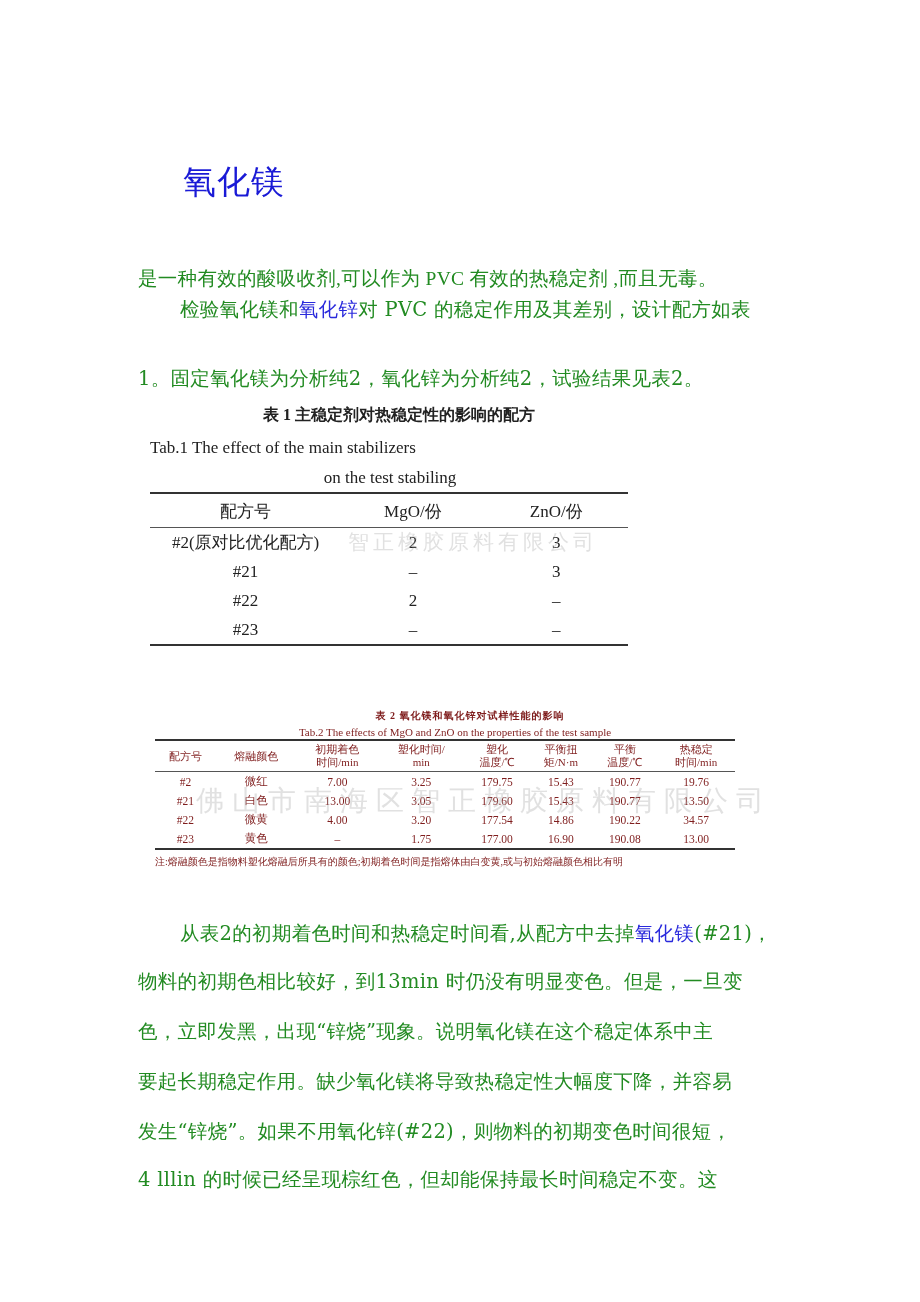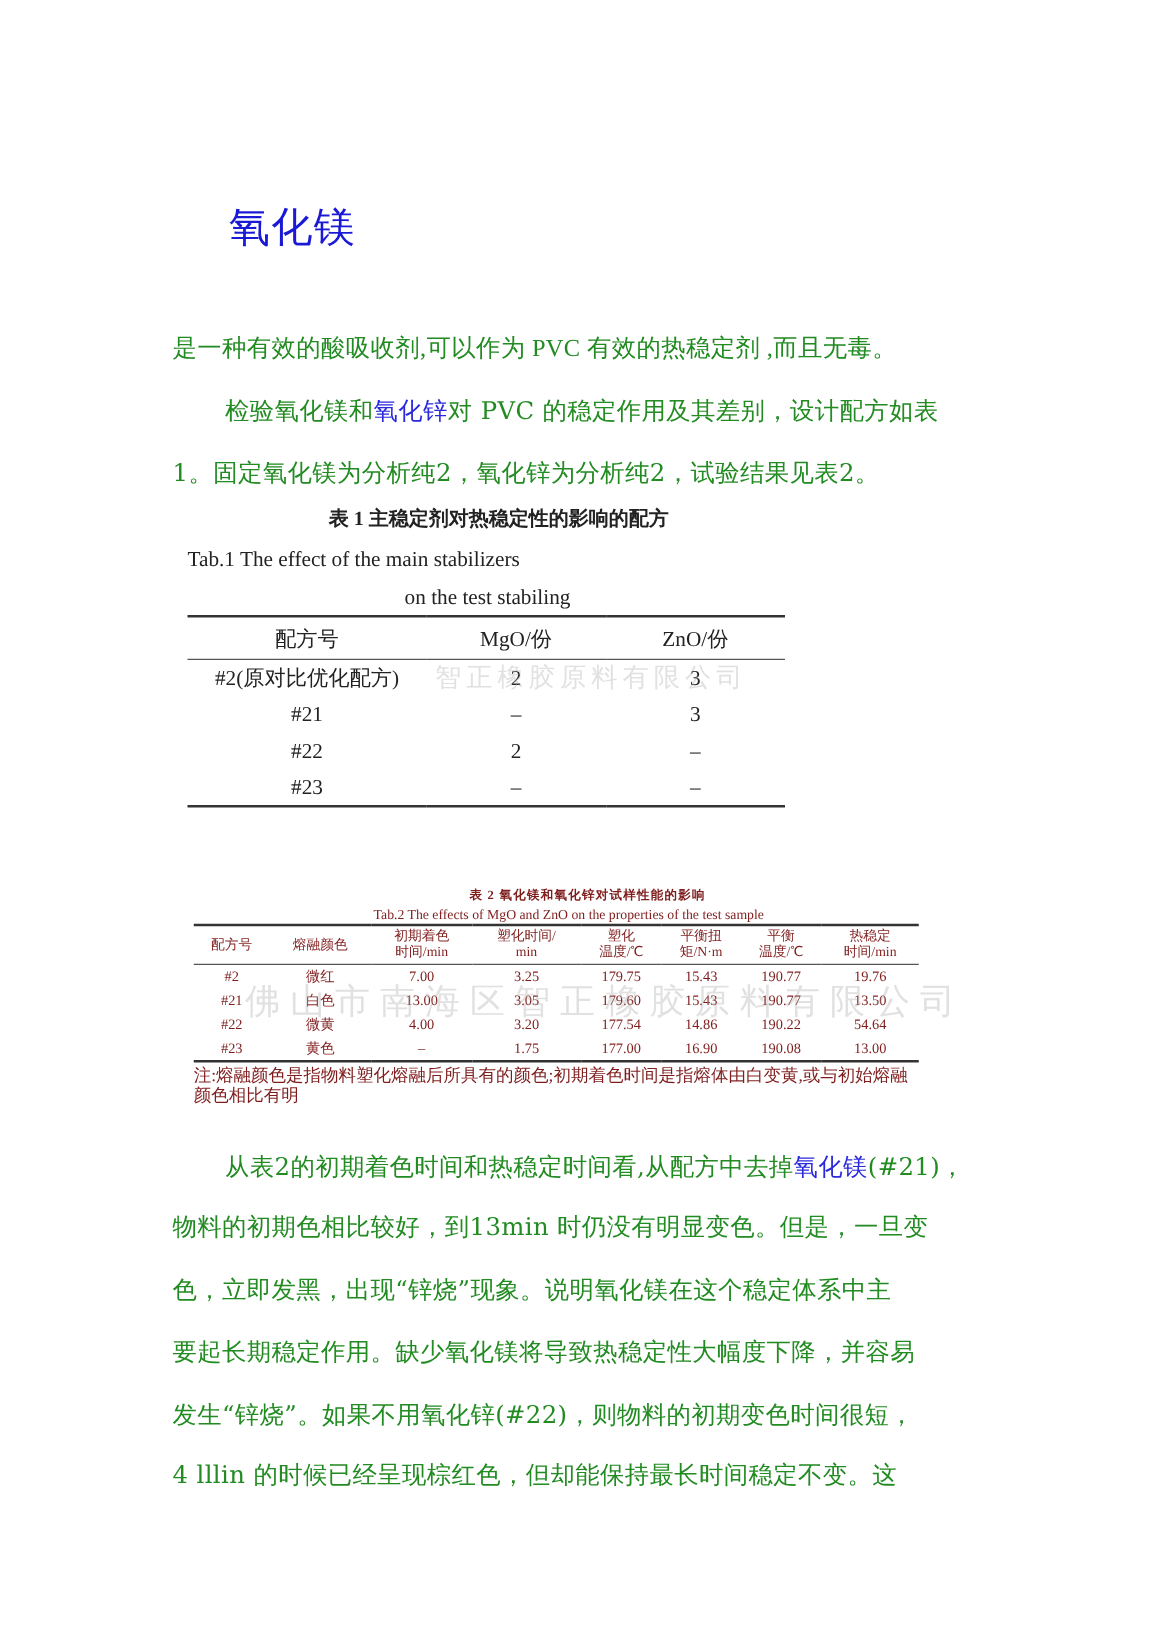--- a/index.html
+++ b/index.html
@@ -27,36 +27,36 @@
   
   .t2 { position: absolute; left: 155px; top: 709px; width: 580px; color: #7f1d1d;
         font-family: "Liberation Serif", serif; }
   .t2 .cap-cn { text-align: center; font-weight: bold; font-size: 10px; letter-spacing: 1px; margin-left: 50px; }
   .t2 .cap-en { text-align: center; font-size: 11px; margin-top: 3px; margin-left: 20px; }
   .t2 table { width: 580px; border-collapse: collapse; margin-top: 1px;
               border-top: 2px solid #333; border-bottom: 2px solid #333; }
   .t2 th { font-weight: normal; font-size: 11px; padding: 2px 0; border-bottom: 1px solid #555;
            line-height: 13px; text-align: center; }
   .t2 td { font-size: 11.5px; text-align: center; height: 19px; padding: 0; }
-  .t2 .note { font-size: 14px; margin-top: 4px; line-height: 16px; }
+  .t2 .note { font-size: 10px; margin-top: 4px; line-height: 16px; }
   .t2 .note2 { padding-left: 17px; }
 
   .watermark { position: absolute; color: rgba(170,170,170,0.35); pointer-events: none;
                font-family: "DejaVu Sans", sans-serif; white-space: nowrap; }
   .wm1 { left: 348px; top: 528px; font-size: 21px; letter-spacing: 4px; }
   .wm2 { left: 196px; top: 782px; font-size: 28px; letter-spacing: 8px; }
 </style>
 </head>
 <body>
 
 <div class="title">氧化镁</div>
 
 <div class="para" style="top:265px;font-family:Liberation Serif, serif;">是一种有效的酸吸收剂,可以作为 PVC 有效的热稳定剂 ,而且无毒。</div>
 
-<div class="para indent" style="top:315px;">
+<div class="para indent" style="top:296px;">
   <span>检验氧化镁和</span><span class="blue">氧化锌</span><span>对 PVC 的稳定作用及其差别，设计配方如表</span>
 </div>
 
 <div class="para" style="top:365px;">1。固定氧化镁为分析纯2，氧化锌为分析纯2，试验结果见表2。</div>
 
 <div class="t1">
   <div class="cap-cn">表 1 主稳定剂对热稳定性的影响的配方</div>
   <div class="cap-en">Tab.1   The effect of the main stabilizers</div>
   <div class="cap-en2">on the test stabiling</div>
   <table>
@@ -131,21 +131,21 @@
         <td>13.50</td>
       </tr>
       <tr>
         <td>#22</td>
         <td>微黄</td>
         <td>4.00</td>
         <td>3.20</td>
         <td>177.54</td>
         <td>14.86</td>
         <td>190.22</td>
-        <td>54.64</td>
+        <td>34.57</td>
       </tr>
       <tr>
         <td>#23</td>
         <td>黄色</td>
         <td>–</td>
         <td>1.75</td>
         <td>177.00</td>
         <td>16.90</td>
         <td>190.08</td>
         <td>13.00</td>

